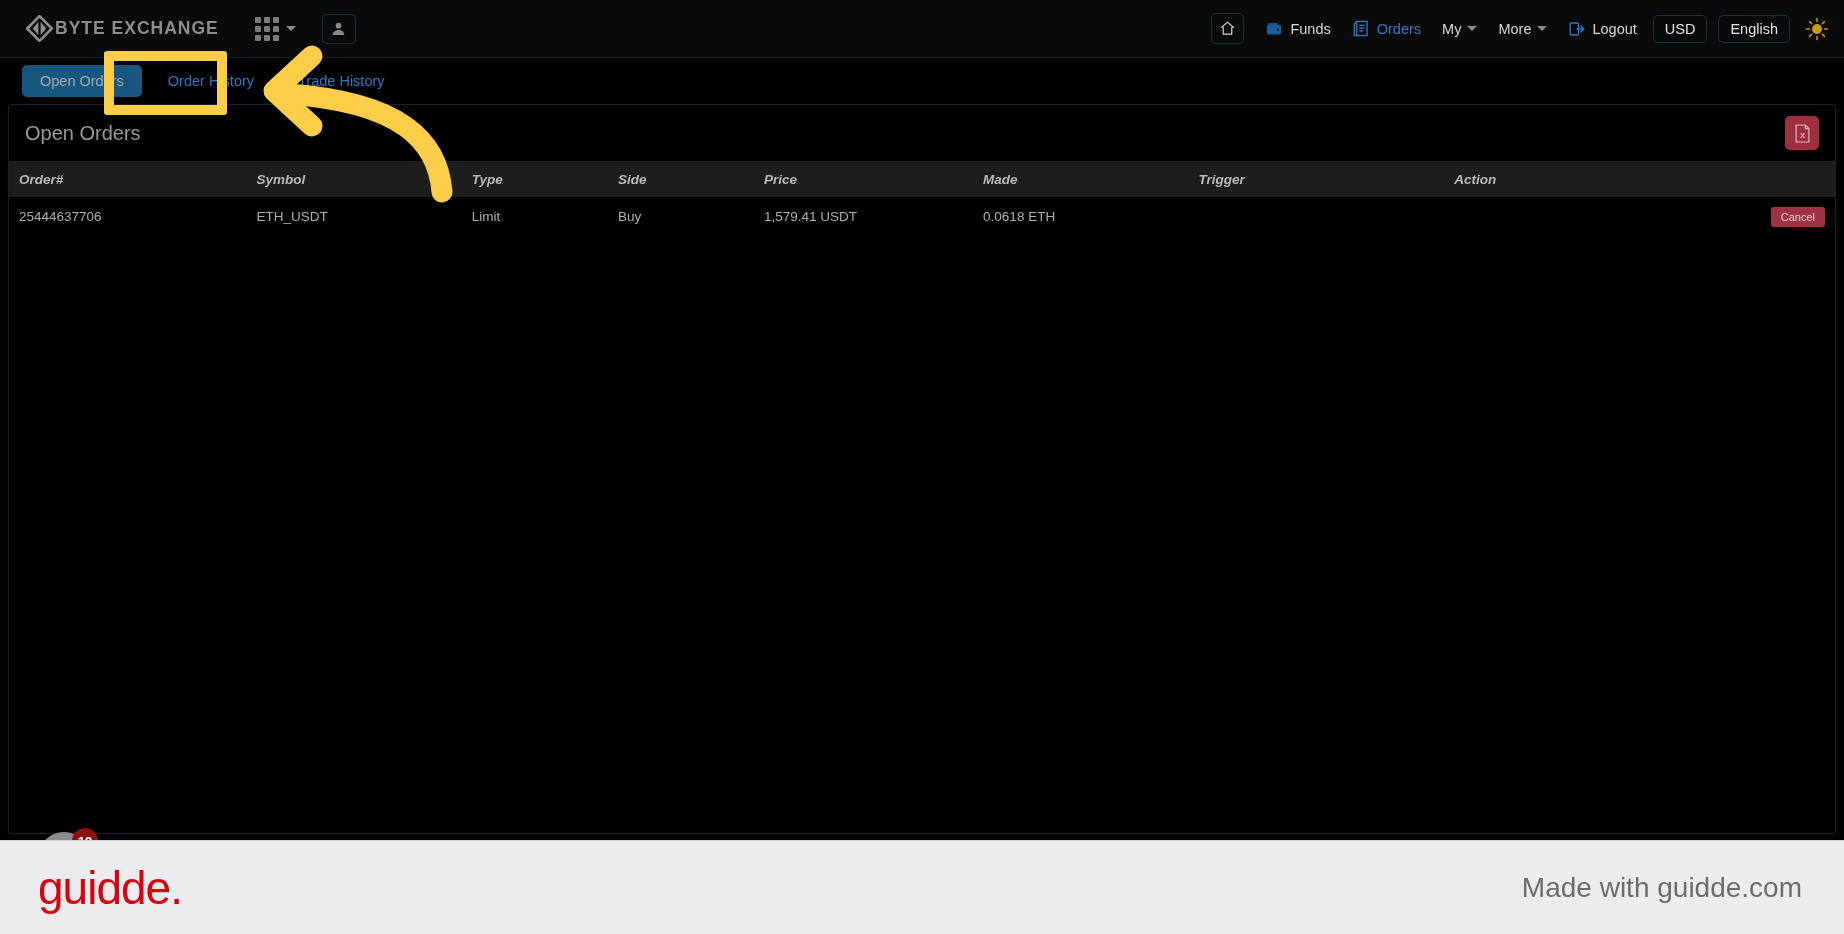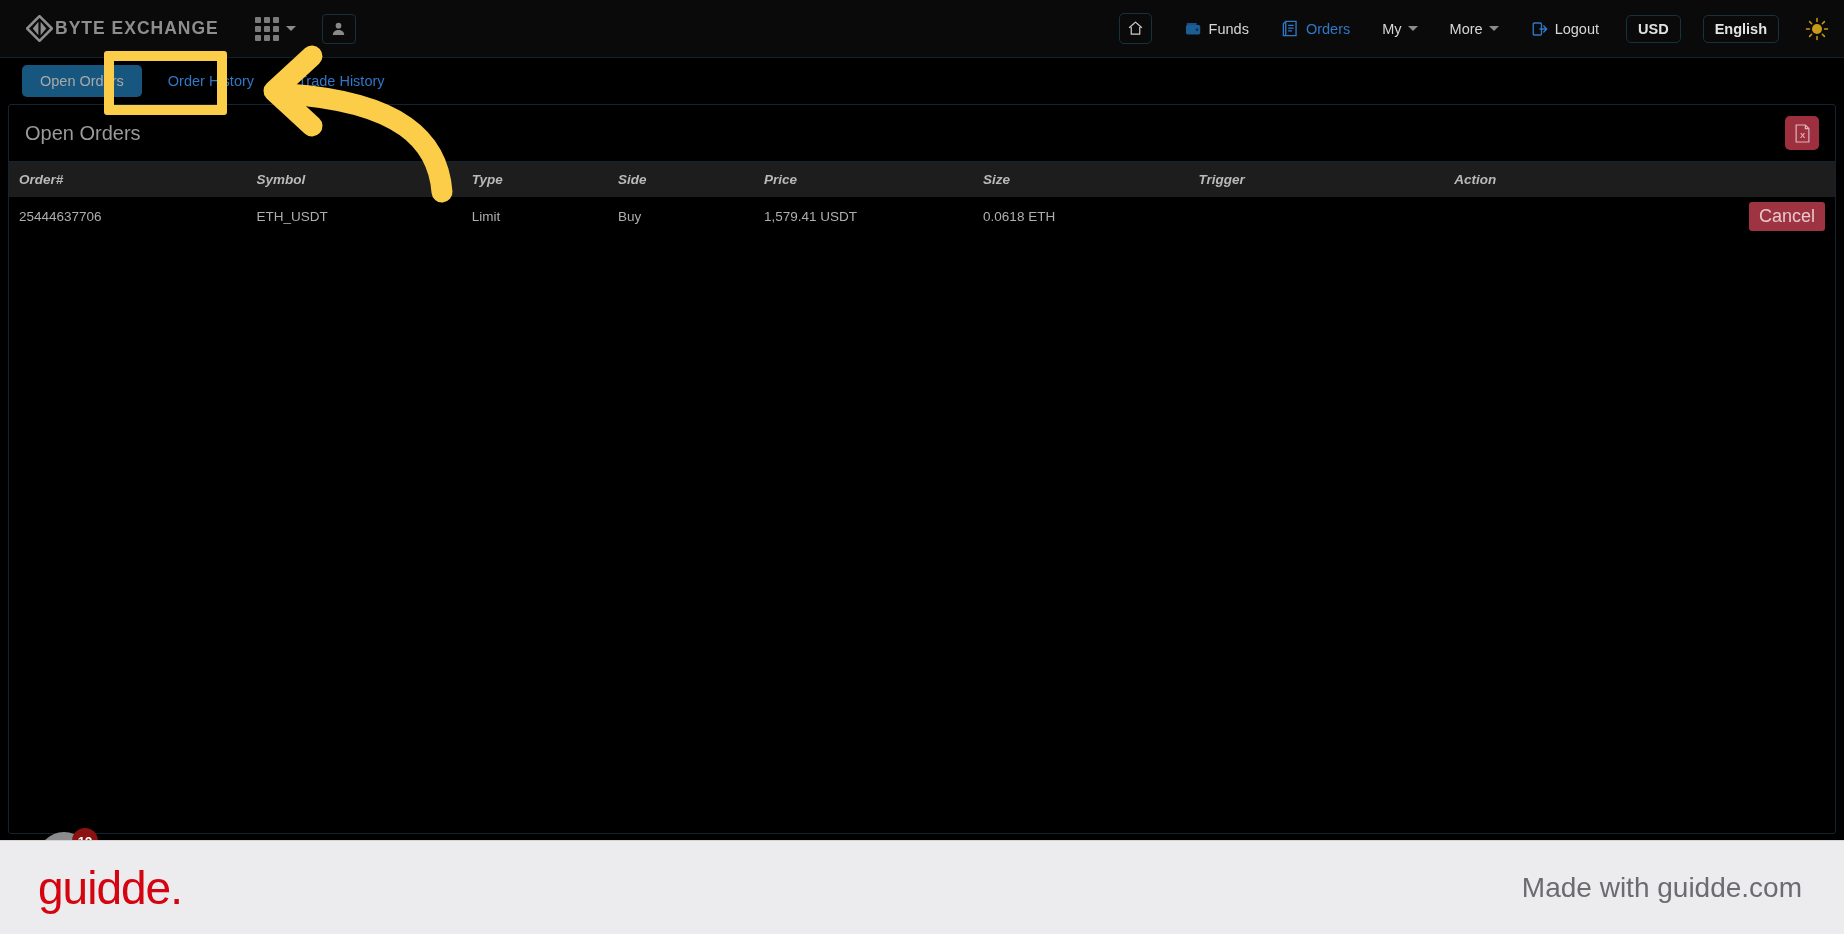--- a/index.html
+++ b/index.html
@@ -31,30 +31,30 @@
   .grid-dots { display:grid; grid-template-columns:repeat(3,6px); gap:3px; }
   .grid-dots i { display:block; width:6px; height:6px; background:#7b7b7b; border-radius:1px; }
   .chev { width:0;height:0;border-left:5px solid transparent;border-right:5px solid transparent;border-top:5px solid #8b8b8b; }
   .account-btn {
     margin-left:26px; width:34px; height:30px;
     border:1px solid #16303f; border-radius:4px;
     display:flex; align-items:center; justify-content:center; cursor:pointer;
   }
 
   .nav-right {
-    margin-left:auto; display:flex; align-items:center; gap:12px; margin-right:14px;padding-left:12px;
+    margin-left:auto; display:flex; align-items:center; gap:1px; margin-right:14px;padding-left:12px;
   }
   .nav-item {
     display:flex; align-items:center; gap:6px;
     color:#d7d7d7; font-size:14.5px; padding:6px 10px; cursor:pointer; white-space:nowrap;
   }
   .nav-item.active { color:#2f77c7; }
   .nav-box {
     border:1px solid #17313f; border-radius:5px;
-    padding:5px 11px; margin:0 5px; color:#e2e2e2; font-size:14.5px; cursor:pointer;font-weight:bold;
+    padding:5px 11px; margin:0 5px; color:#e2e2e2; font-size:14.5px; cursor:pointer;
   }
   .home-box {
     border:1px solid #17313f; border-radius:5px; width:33px;height:31px;
     display:flex;align-items:center;justify-content:center;cursor:pointer; margin-right:10px;
   }
   .sun-btn { width:26px;height:26px;margin-left:8px;cursor:pointer;display:flex;align-items:center;justify-content:center; }
 
   
   .tabs {
     position:absolute; top:58px; left:0; width:1844px; height:46px;
@@ -89,21 +89,21 @@
     padding:0 10px;
     font-style:italic;
   }
   tbody tr { height:39px; }
   td { color:#aeaeae; font-size:13.5px; padding:0 10px;margin-top:48px; }
   .col-order{width:13.0%} .col-symbol{width:11.8%} .col-type{width:8.0%}
   .col-side{width:8.0%} .col-price{width:12.0%} .col-size{width:11.8%}
   .col-trigger{width:14.0%} .col-action{width:21.4%}
   .cancel-btn {
     background:#9e3442; color:#e8c8cc; border:none; border-radius:3px;
-    font-size:18px; padding:4px 10px; cursor:pointer; font-family:inherit;
+    font-size:11px; padding:4px 10px; cursor:pointer; font-family:inherit;
   }
   .td-action { text-align:right; }
 
   
   .chat-widget {
     position:absolute; left:38px; top:832px; width:62px; height:62px; cursor:pointer;
   }
   .chat-ring {
     position:absolute; left:0; top:0; width:52px; height:52px;
     border:9px solid #8c8c8c; border-radius:50%;
@@ -249,21 +249,21 @@
     </div>
 
     <table>
       <thead>
         <tr>
           <th class="col-order">Order#</th>
           <th class="col-symbol">Symbol</th>
           <th class="col-type">Type</th>
           <th class="col-side">Side</th>
           <th class="col-price">Price</th>
-          <th class="col-size">Size</th>
+          <th class="col-size">Made</th>
           <th class="col-trigger">Trigger</th>
           <th class="col-action">Action</th>
         </tr>
       </thead>
       <tbody>
         <tr>
           <td>25444637706</td>
           <td>ETH_USDT</td>
           <td>Limit</td>
           <td>Buy</td>

